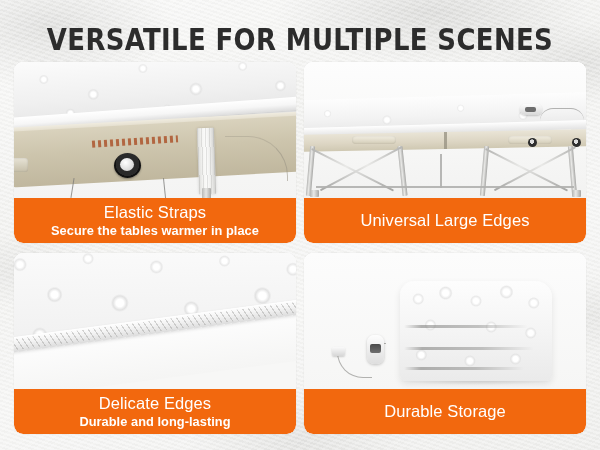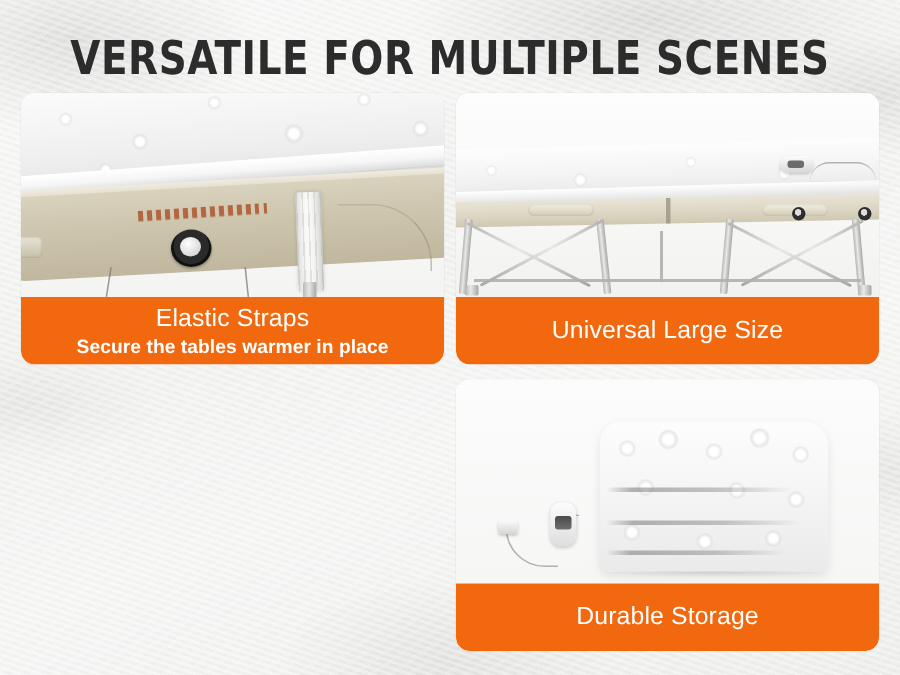--- a/index.html
+++ b/index.html
@@ -363,24 +363,38 @@
             <i style="left:182px;top:2px;width:92px;height:2px;transform:rotate(27deg);transform-origin:0 0;"></i>
             <i style="left:272px;top:2px;width:92px;height:2px;transform:rotate(152deg);transform-origin:0 0;"></i>
             <span class="brace" style="left:12px;top:40px;width:258px;"></span>
             <span class="brace" style="left:136px;top:8px;height:34px;width:2px;"></span>
             <i style="left:6px;top:44px;width:9px;height:7px;"></i>
             <i style="left:268px;top:44px;width:9px;height:7px;"></i>
           </div>
         </div>
       </div>
       <div class="cap">
-        <div class="t">Universal Large Size</div>
+        <div class="t">Universal Large Edges</div>
       </div>
     </div>
 
+    <div class="card c-bl">
+      <div class="photo">
+        <div class="p3">
+          <div class="sherpa"></div>
+          <div class="under"></div>
+          <div class="hem"></div>
+          <div class="hem-stitch"></div>
+        </div>
+      </div>
+      <div class="cap">
+        <div class="t">Delicate Edges</div>
+        <div class="s">Durable and long-lasting</div>
+      </div>
+    </div>
 
     <div class="card c-br">
       <div class="photo">
         <div class="p4">
           <div class="shadow"></div>
           <div class="blanket"></div>
           <div class="fold f1"></div>
           <div class="fold f2"></div>
           <div class="fold f3"></div>
           <div class="cord2"></div>

